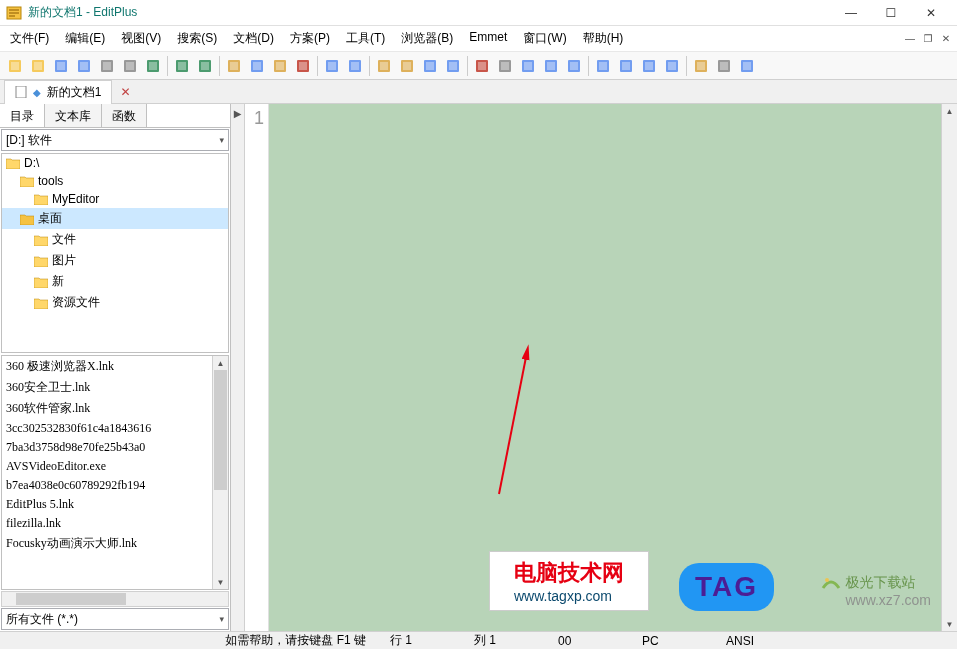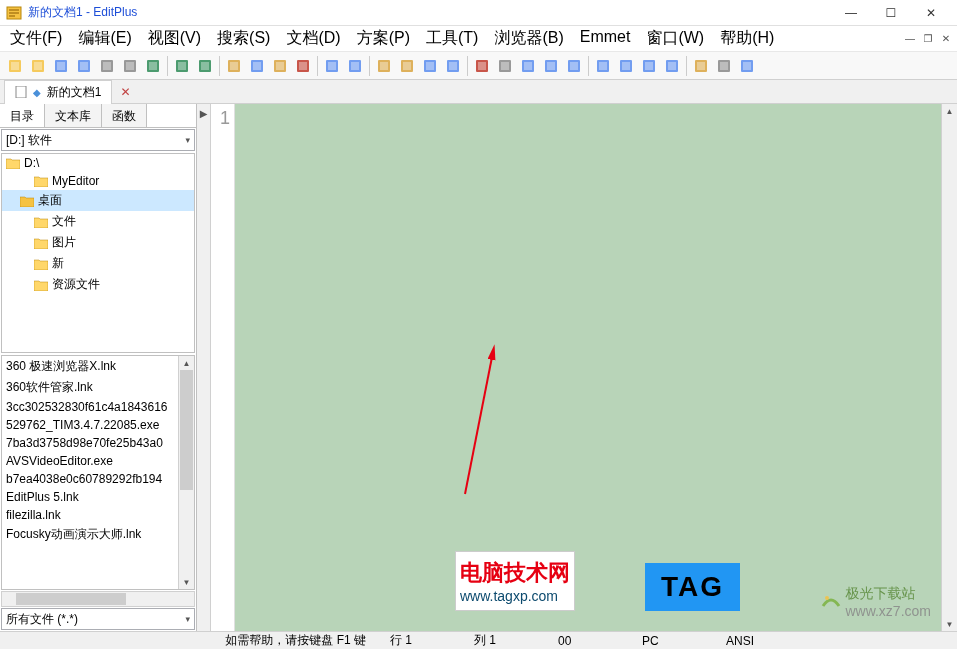--- a/index.html
+++ b/index.html
@@ -1,75 +1,75 @@
 <!DOCTYPE html>
 <html><head>
 <meta charset="utf-8">
 <style>
 * { margin: 0; padding: 0; box-sizing: border-box; font-family: "Microsoft YaHei", "Segoe UI", Tahoma, sans-serif; }
 body { width: 957px; height: 649px; background: #fff; overflow: hidden; position: relative; font-size: 12px; }
 
 .titlebar { height: 26px; background: #fff; display: flex; align-items: center; padding: 0 6px; border-bottom: 1px solid #e0e0e0; }
 .titlebar .app-icon { width: 16px; height: 16px; margin-right: 6px; }
-.titlebar .title { flex: 1; color: #1d4ed8; font-size: 12px; }
+.titlebar .title { flex: 1; color: #0f766e; font-size: 12px; }
 .titlebar .winbtn { width: 40px; height: 24px; display: flex; align-items: center; justify-content: center; color: #333; }
 
 .menubar { height: 26px; display: flex; align-items: center; padding: 0 2px; border-bottom: 1px solid #e8e8e8; }
-.menubar .menu-item { padding: 3px 8px; color: #000; font-size: 16px; }
+.menubar .menu-item { padding: 3px 8px; color: #000; font-size: 12px; }
 .menubar .spacer { flex: 1; }
 .menubar .mdibtn { width: 18px; height: 16px; display: flex; align-items: center; justify-content: center; font-size: 10px; color: #555; }
 
 .toolbar { height: 28px; display: flex; align-items: center; padding: 2px 4px; gap: 1px; border-bottom: 1px solid #d0d0d0; background: #f8f8f8; }
 .toolbar .tbtn { width: 22px; height: 22px; display: flex; align-items: center; justify-content: center; position: relative; }
 .toolbar .sep { width: 1px; height: 20px; background: #ccc; margin: 0 2px; }
 
 .doctabs { height: 24px; display: flex; align-items: center; background: #f0f0f0; border-bottom: 1px solid #d0d0d0; padding-left: 4px; }
 .doctabs .tab { display: flex; align-items: center; padding: 3px 10px; background: #fff; border: 1px solid #d0d0d0; border-bottom: none; gap: 6px; font-size: 12px; }
 .doctabs .tab .icon { width: 12px; height: 12px; }
 .doctabs .tab .diamond { color: #4a90d9; font-size: 10px; }
 .doctabs .close-x { color: #c04040; font-size: 12px; margin-left: 8px; }
 
 .main { display: flex; height: calc(100% - 26px - 26px - 28px - 24px - 18px); }
 
-.sidebar { width: 197px; display: flex; flex-direction: column; border-right: 1px solid #c0c0c0; }
+.sidebar { width: 231px; display: flex; flex-direction: column; border-right: 1px solid #c0c0c0; }
 .sidetabs { height: 24px; display: flex; border-bottom: 1px solid #c0c0c0; }
 .sidetabs .stab { padding: 4px 10px; border-right: 1px solid #c0c0c0; background: #f4f4f4; font-size: 12px; }
 .sidetabs .stab.active { background: #fff; }
 
 .drive-combo { height: 22px; display: flex; align-items: center; border: 1px solid #abadb3; background: #fff; margin: 1px; padding: 0 4px; font-size: 12px; }
 .drive-combo .arrow { margin-left: auto; color: #555; font-size: 9px; }
 
 .tree { flex: 0 0 auto; height: 200px; overflow: auto; background: #fff; border: 1px solid #c0c0c0; margin: 1px; font-size: 12px; }
 .tree .node { display: flex; align-items: center; padding: 2px 4px; gap: 4px; white-space: nowrap; }
 .tree .node.selected { background: #cce8ff; }
 .tree .indent1 { padding-left: 18px; }
 .tree .indent2 { padding-left: 32px; }
 .folder-icon { width: 14px; height: 12px; display: inline-block; }
 
 .filelist { flex: 1; overflow: auto; background: #fff; border: 1px solid #c0c0c0; margin: 1px; font-size: 12px; position: relative; }
-.filelist .item { padding: 2px 4px; white-space: nowrap; }
+.filelist .item { padding: 2px 4px; white-space: nowrap; font-family: Liberation Serif, serif; }
 .filelist .scrollbar { position: absolute; right: 0; top: 0; width: 16px; height: 100%; background: #f0f0f0; border-left: 1px solid #d0d0d0; }
 .filelist .scrollbar .thumb { position: absolute; left: 1px; right: 1px; top: 14px; height: 120px; background: #cdcdcd; }
 .filelist .scrollbar .arr { position: absolute; left: 0; right: 0; height: 14px; display: flex; align-items: center; justify-content: center; font-size: 8px; color: #555; }
 .filelist .scrollbar .arr.up { top: 0; }
 .filelist .scrollbar .arr.dn { bottom: 0; }
 
 .filter-combo { height: 22px; display: flex; align-items: center; border: 1px solid #abadb3; background: #fff; margin: 1px; padding: 0 4px; font-size: 12px; }
 .filter-combo .arrow { margin-left: auto; color: #555; font-size: 9px; }
 
 .editor { flex: 1; display: flex; position: relative; }
 .ruler-collapse { width: 14px; background: #f0f0f0; border-right: 1px solid #d0d0d0; display: flex; align-items: flex-start; justify-content: center; padding-top: 4px; color: #555; font-size: 10px; }
 .gutter { width: 24px; background: #fff; border-right: 1px solid #e0e0e0; padding-top: 4px; text-align: right; padding-right: 4px; color: #999; font-size: 18px; font-family: Consolas, monospace; }
 .canvas { flex: 1; background: #b8d4b8; position: relative; }
 .canvas .arrow-annot { position: absolute; left: 210px; top: 240px; }
-.canvas .watermark1 { position: absolute; left: 220px; bottom: 20px; background: #fff; border: 1px solid #ccc; padding: 6px 4px; }
+.canvas .watermark1 { position: absolute; left: 220px; bottom: 20px; background: #fff; border: 1px solid #ccc; padding: 6px 24px; }
 .canvas .watermark1 .l1 { color: #e60012; font-size: 22px; font-weight: bold; }
 .canvas .watermark1 .l2 { color: #0c4a6e; font-size: 14px; }
-.canvas .watermark2 { position: absolute; left: 410px; bottom: 20px; background: #2196f3; color: #000000; padding: 8px 16px; font-size: 28px; font-weight: bold; letter-spacing: 2px; }
-.canvas .watermark3 { position: absolute; right: 10px; bottom: 12px; display: flex; align-items: center; gap: 4px; color: #5a8a3a; font-size: 14px; opacity: 0.85; }
+.canvas .watermark2 { position: absolute; left: 410px; bottom: 20px; background: #2196f3; color: #4c1d95; padding: 8px 16px; font-size: 28px; font-weight: bold; letter-spacing: 2px; border-radius: 20px; }
+.canvas .watermark3 { position: absolute; right: 10px; bottom: 23px; display: flex; align-items: flex-start; gap: 4px; color: #5a8a3a; font-size: 14px; opacity: 0.85; }
 .editor .vscroll { width: 16px; background: #f0f0f0; border-left: 1px solid #d0d0d0; position: relative; }
 .editor .vscroll .arr { position: absolute; left: 0; right: 0; height: 14px; display: flex; align-items: center; justify-content: center; font-size: 8px; color: #555; }
 .editor .vscroll .arr.up { top: 0; }
 .editor .vscroll .arr.dn { bottom: 0; }
 
 .statusbar { height: 18px; display: flex; align-items: center; background: #f0f0f0; border-top: 1px solid #d0d0d0; font-size: 12px; padding: 0 6px; gap: 24px; }
 .statusbar .hint { flex: 0 0 auto; width: 360px; text-align: right; }
 .statusbar .cell { width: 60px; }
 </style>
 </head>
@@ -325,20 +325,26 @@
       <span>[D:] 软件</span>
       <span class="arrow">▾</span>
     </div>
     <div class="tree" id="tree">
         <div class="node indent0">
           <svg class="folder-icon" viewBox="0 0 14 12">
             <path d="M0 2h5l1 1h8v9H0z" fill="#ffd76a" stroke="#b8860b" stroke-width="0.5"></path>
           </svg>
           <span>D:\</span>
         </div>
+        <div class="node indent1">
+          <svg class="folder-icon" viewBox="0 0 14 12">
+            <path d="M0 2h5l1 1h8v9H0z" fill="#ffd76a" stroke="#b8860b" stroke-width="0.5"></path>
+          </svg>
+          <span>tools</span>
+        </div>
         <div class="node indent2">
           <svg class="folder-icon" viewBox="0 0 14 12">
             <path d="M0 2h5l1 1h8v9H0z" fill="#ffd76a" stroke="#b8860b" stroke-width="0.5"></path>
           </svg>
           <span>MyEditor</span>
         </div>
         <div class="node indent1 selected">
           <svg class="folder-icon" viewBox="0 0 14 12">
             <path d="M0 2h5l1 1h8v9H0z" fill="#f5c242" stroke="#b8860b" stroke-width="0.5"></path>
           </svg>
@@ -364,23 +370,23 @@
         </div>
         <div class="node indent2">
           <svg class="folder-icon" viewBox="0 0 14 12">
             <path d="M0 2h5l1 1h8v9H0z" fill="#ffd76a" stroke="#b8860b" stroke-width="0.5"></path>
           </svg>
           <span>资源文件</span>
         </div>
       </div>
     <div class="filelist" id="filelist">
       <div class="item">360 极速浏览器X.lnk</div>
+        <div class="item">360安全卫士.lnk</div>
         <div class="item">360软件管家.lnk</div>
         <div class="item">3cc302532830f61c4a1843616</div>
-        <div class="item">529762_TIM3.4.7.22085.exe</div>
         <div class="item">7ba3d3758d98e70fe25b43a0</div>
         <div class="item">AVSVideoEditor.exe</div>
         <div class="item">b7ea4038e0c60789292fb194</div>
         <div class="item">EditPlus 5.lnk</div>
         <div class="item">filezilla.lnk</div>
         <div class="item">Focusky动画演示大师.lnk</div>
     <div class="scrollbar">
         <div class="arr up">▲</div>
         <div class="thumb"></div>
         <div class="arr dn">▼</div>

